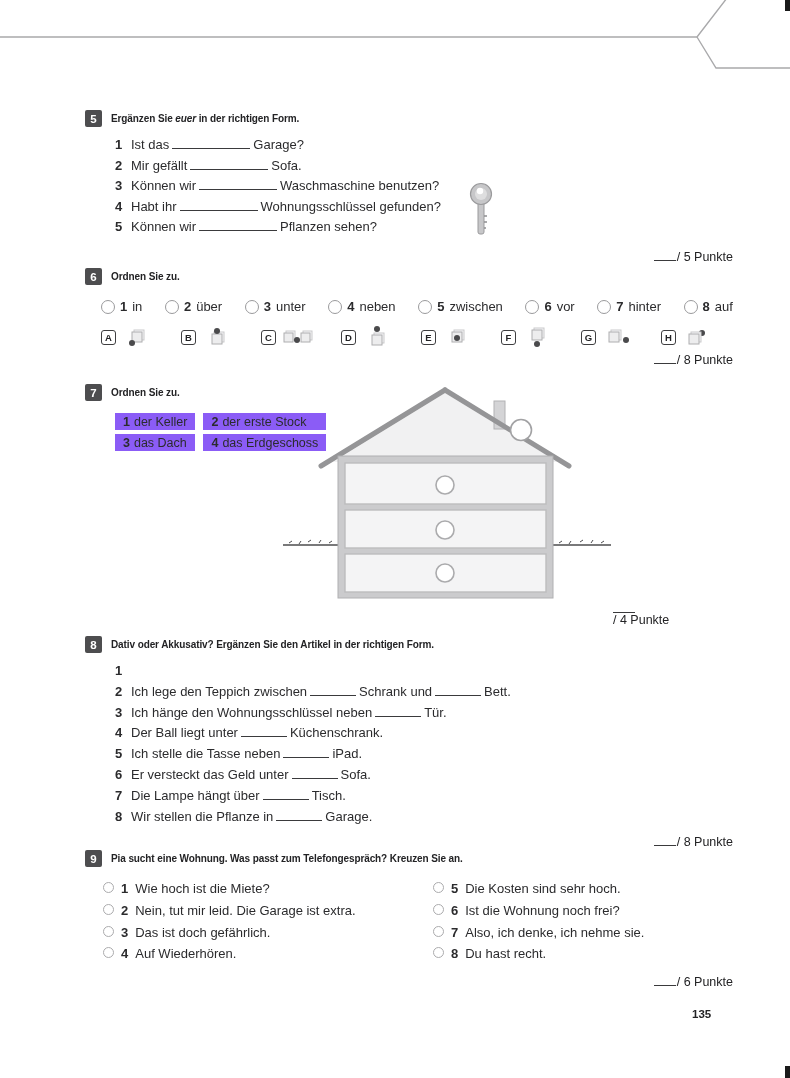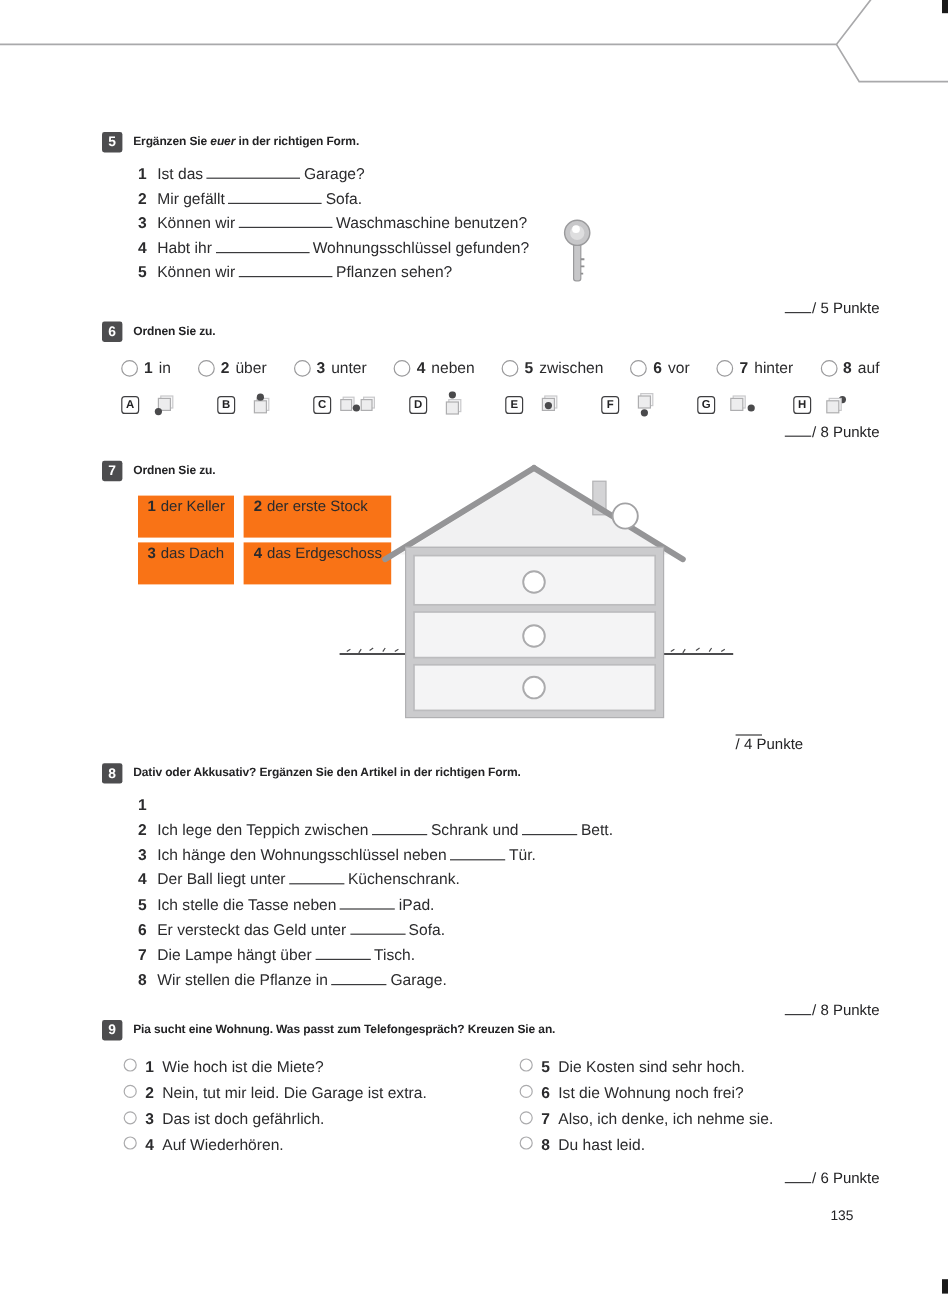--- a/index.html
+++ b/index.html
@@ -32,31 +32,31 @@
   .radio-num{font-weight:bold;}
   .icons-row{display:flex;gap:27px;margin:12px 0 0 16px;align-items:center;}
   .icon-group{display:flex;align-items:center;gap:4px;}
   .letter-box{
     width:13px;height:13px;border:1.5px solid #3e3e40;border-radius:3px;background:#fff;
     font-size:9.5px;font-weight:bold;display:flex;align-items:center;justify-content:center;color:#232325;
   }
   .prep-icon{display:inline-block;line-height:0;}
   
   .chip-grid{display:grid;grid-template-columns:auto auto;gap:4px 8px;justify-content:start;margin:12px 0 0 30px;font-size:12.5px;}
-  .chip{background:#f97316;padding:2px 8px 19px 8px;color:#2b2b2d;}
+  .chip{background:#8b5cf6;padding:2px 8px 1px 8px;color:#2b2b2d;}
   .chip b{margin-right:4px;}
   .house-wrap{position:absolute;left:196px;top:2px;}
   
   .cols{display:flex;margin:11px 0 0 18px;font-size:13px;}
   .col{width:330px;}
   .col9-right{width:auto;}
   .ex9-item{display:flex;align-items:baseline;line-height:21.8px;gap:7px;}
   .small-circle{width:9px;height:9px;border:1.2px solid #ababad;border-radius:50%;background:#fff;flex:0 0 auto;position:relative;top:0px;}
   .ex9-num{font-weight:bold;}
-  .page-num{position:absolute;left:692px;top:1008px;font-size:11.5px;font-weight:normal;color:#232325;}
+  .page-num{position:absolute;left:692px;top:1008px;font-size:11.5px;font-weight:bold;color:#232325;}
   .corner-glyph{position:absolute;background:#1a1a1a;}
   .top-deco{position:absolute;left:0;top:0;}
   .key-icon{position:absolute;left:383px;top:72px;}
 </style>
 </head>
 <body>
 
 <svg class="top-deco" width="790" height="80" viewBox="0 0 790 80">
   <polyline points="0,37 697,37 727,-2" fill="none" stroke="#a9a9ab" stroke-width="1.4"></polyline>
   <polyline points="697,37 716,68 790,68" fill="none" stroke="#a9a9ab" stroke-width="1.4"></polyline>
@@ -396,21 +396,21 @@
 
         <div class="ex9-item">
           <span class="small-circle"></span>
           <span class="ex9-num">7</span>
           <span>Also, ich denke, ich nehme sie.</span>
         </div>
 
         <div class="ex9-item">
           <span class="small-circle"></span>
           <span class="ex9-num">8</span>
-          <span>Du hast leid.</span>
+          <span>Du hast recht.</span>
         </div>
       </div>
   </div>
   <div class="punkte" style="margin-top:10px;justify-content:flex-end;">
     <span class="pblank"></span>
       <span>/ 6 Punkte</span>
   </div>
 </div>
 
 <div class="page-num">135</div>

